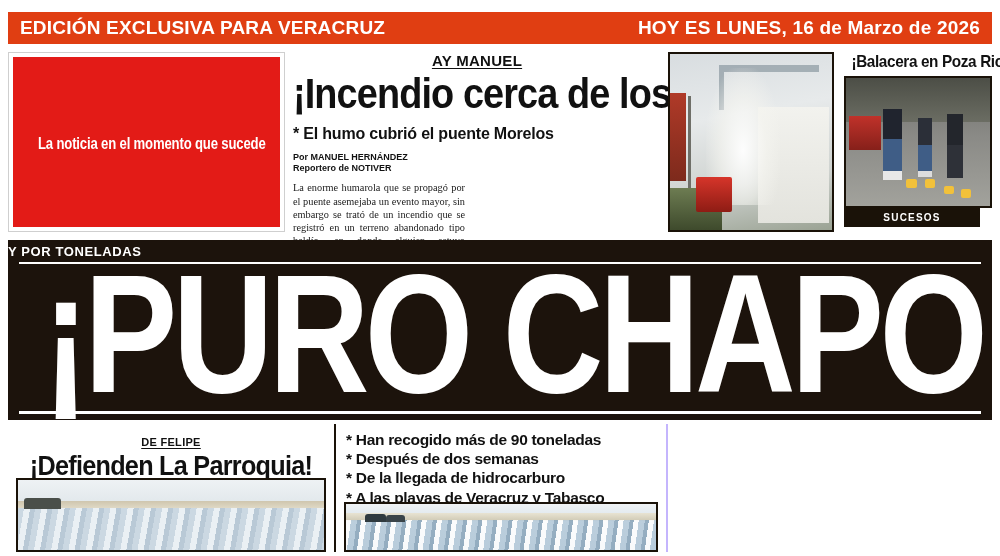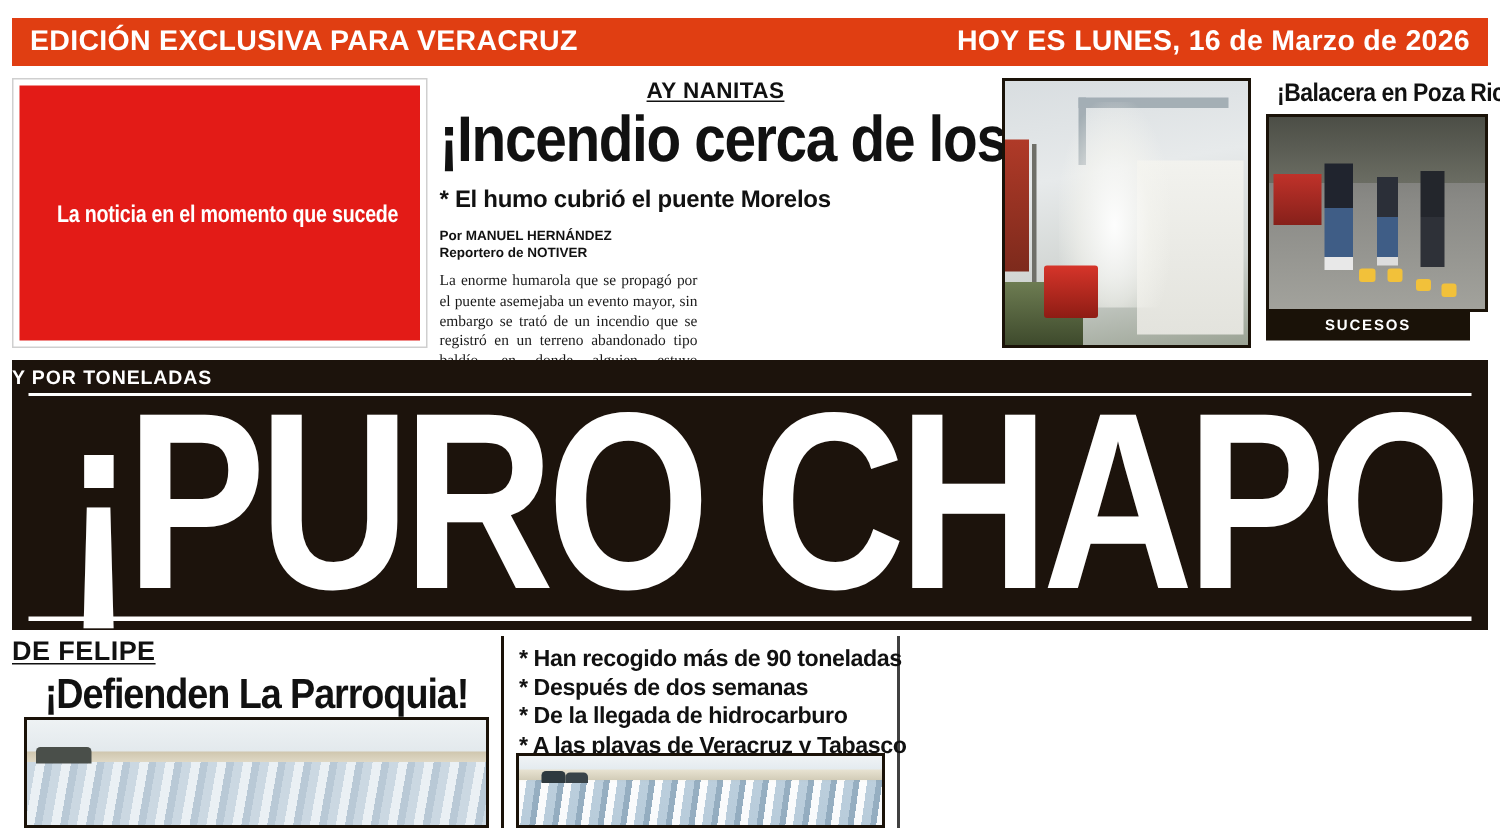--- a/index.html
+++ b/index.html
@@ -117,26 +117,26 @@
     text-align:center; white-space:nowrap;
     transform:scaleX(0.93) scaleY(1.12); transform-origin:center top;
     letter-spacing:-5px; margin-top:-2px;
   }
   .band-rule2 { width:962px; height:3px; background:#ffffff; position:absolute; left:11px; bottom:6px; }
 
   
   .bottom { position:absolute; left:8px; top:424px; width:984px; height:128px; display:flex; }
   .bcol { position:relative; height:128px; }
   .bcol.c1 { width:326px; }
-  .bcol.c2 { width:266px; border-left:2px solid #1a1208; border-right:2px solid #404040; }
+  .bcol.c2 { width:334px; border-left:2px solid #1a1208; border-right:2px solid #c4b5fd; }
   .bcol.c3 { width:322px; }
   .bkicker {
-    text-align:left; font-weight:bold; font-size:18px; color:#111;
+    text-align:center; font-weight:bold; font-size:11px; color:#111;
     text-decoration:underline; text-underline-offset:2px; letter-spacing:0.3px;
-    margin-top:0;
+    margin-top:12px;
   }
   .bhead {
     font-weight:bold; font-size:28px; color:#111; text-align:center;
     transform:scaleX(0.9); transform-origin:center; white-space:nowrap;
     letter-spacing:-0.8px; margin-top:2px;
   }
   .bphoto {
     position:absolute; left:8px; right:8px; top:54px; bottom:0;
     border:2px solid #1a1208; overflow:hidden;
   }
@@ -213,21 +213,21 @@
   <div class="upper">
 
     <div class="logo-box">
       <div class="logo-inner">
         <div class="logo-tag">La noticia en el momento que sucede</div>
         <div class="logo-word">NOTIVER</div>
       </div>
     </div>
 
     <div class="story">
-      <div class="kicker">AY NANITAS</div>
+      <div class="kicker">AY MANUEL</div>
       <div class="head1">¡Incendio cerca de los silos!</div>
       <div class="subhead">* El humo cubrió el puente Morelos</div>
       <div class="byline">
         <div>Por MANUEL HERNÁNDEZ</div>
         <div>Reportero de NOTIVER</div>
       </div>
       <div class="cols">
         <div class="col">
           <span class="indent">La enorme humarola que se propagó por el puente asemejaba un evento mayor, sin embargo se trató de un incendio que se registró en un terreno abandonado tipo baldío, en donde alguien estuvo quemando llantas</span>
           <span class="morepg">Más página 4</span>

